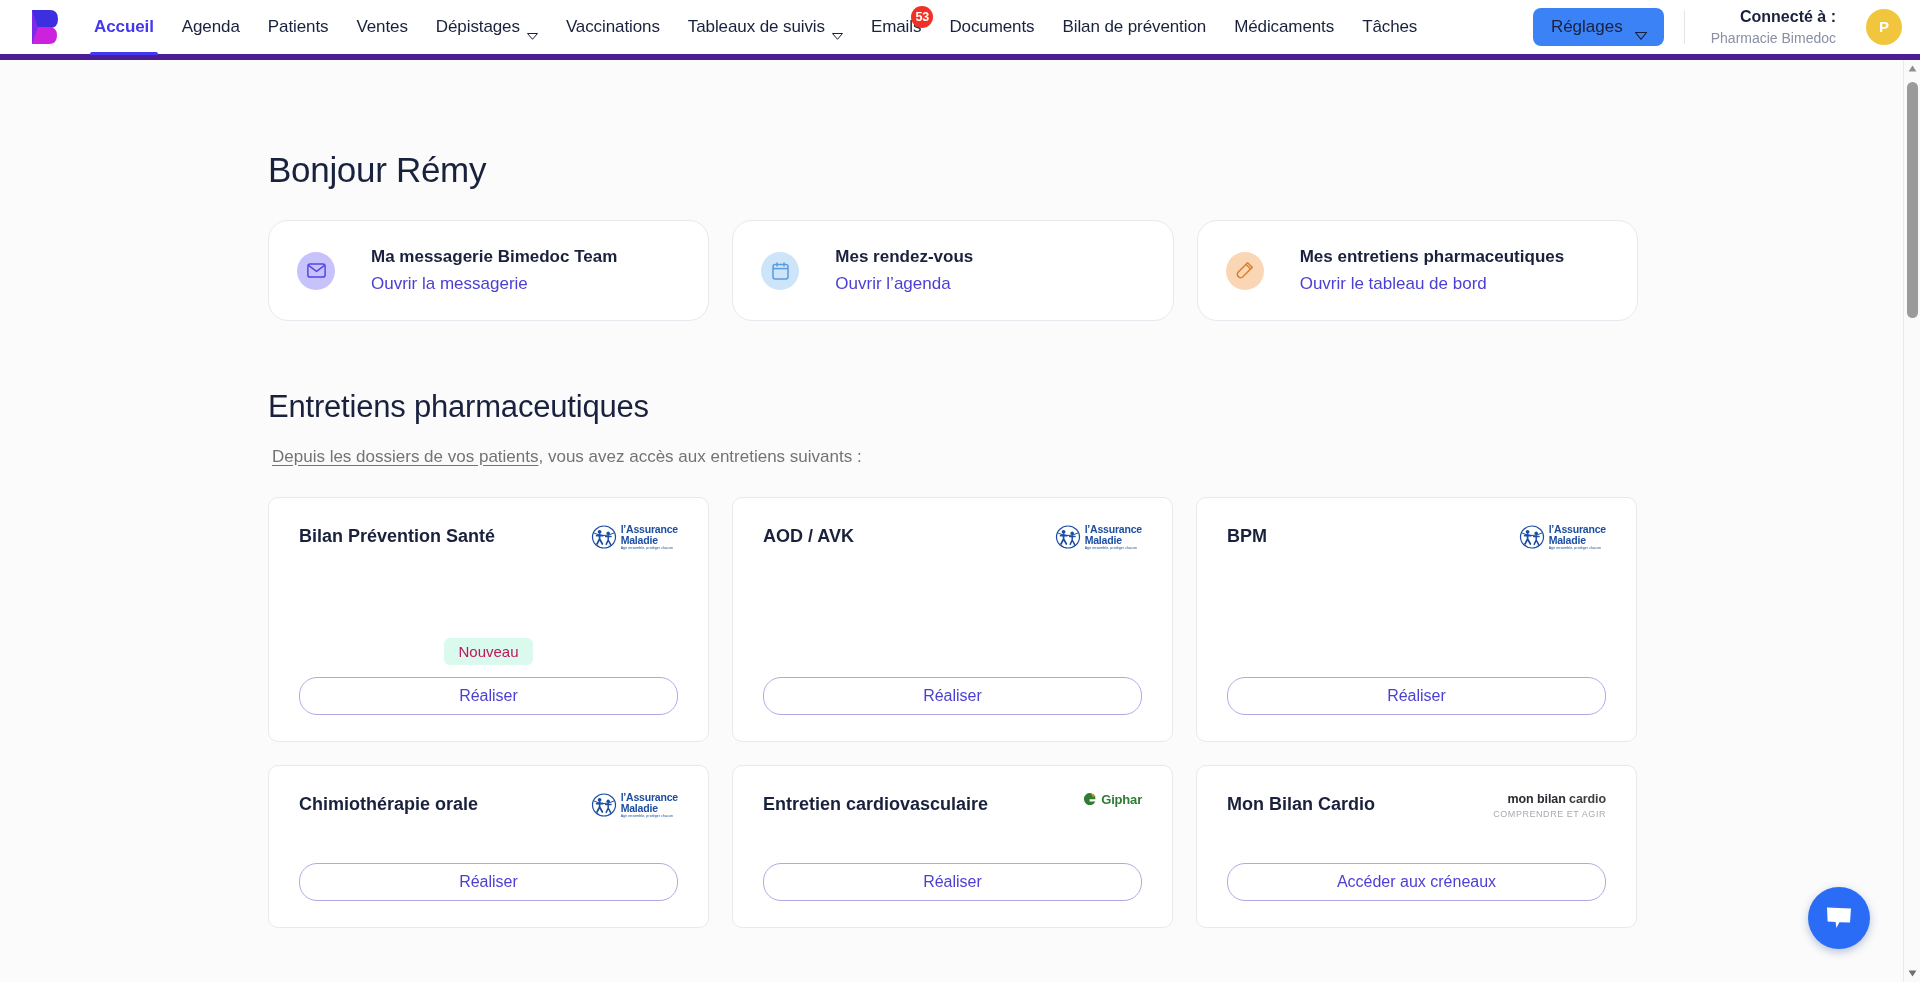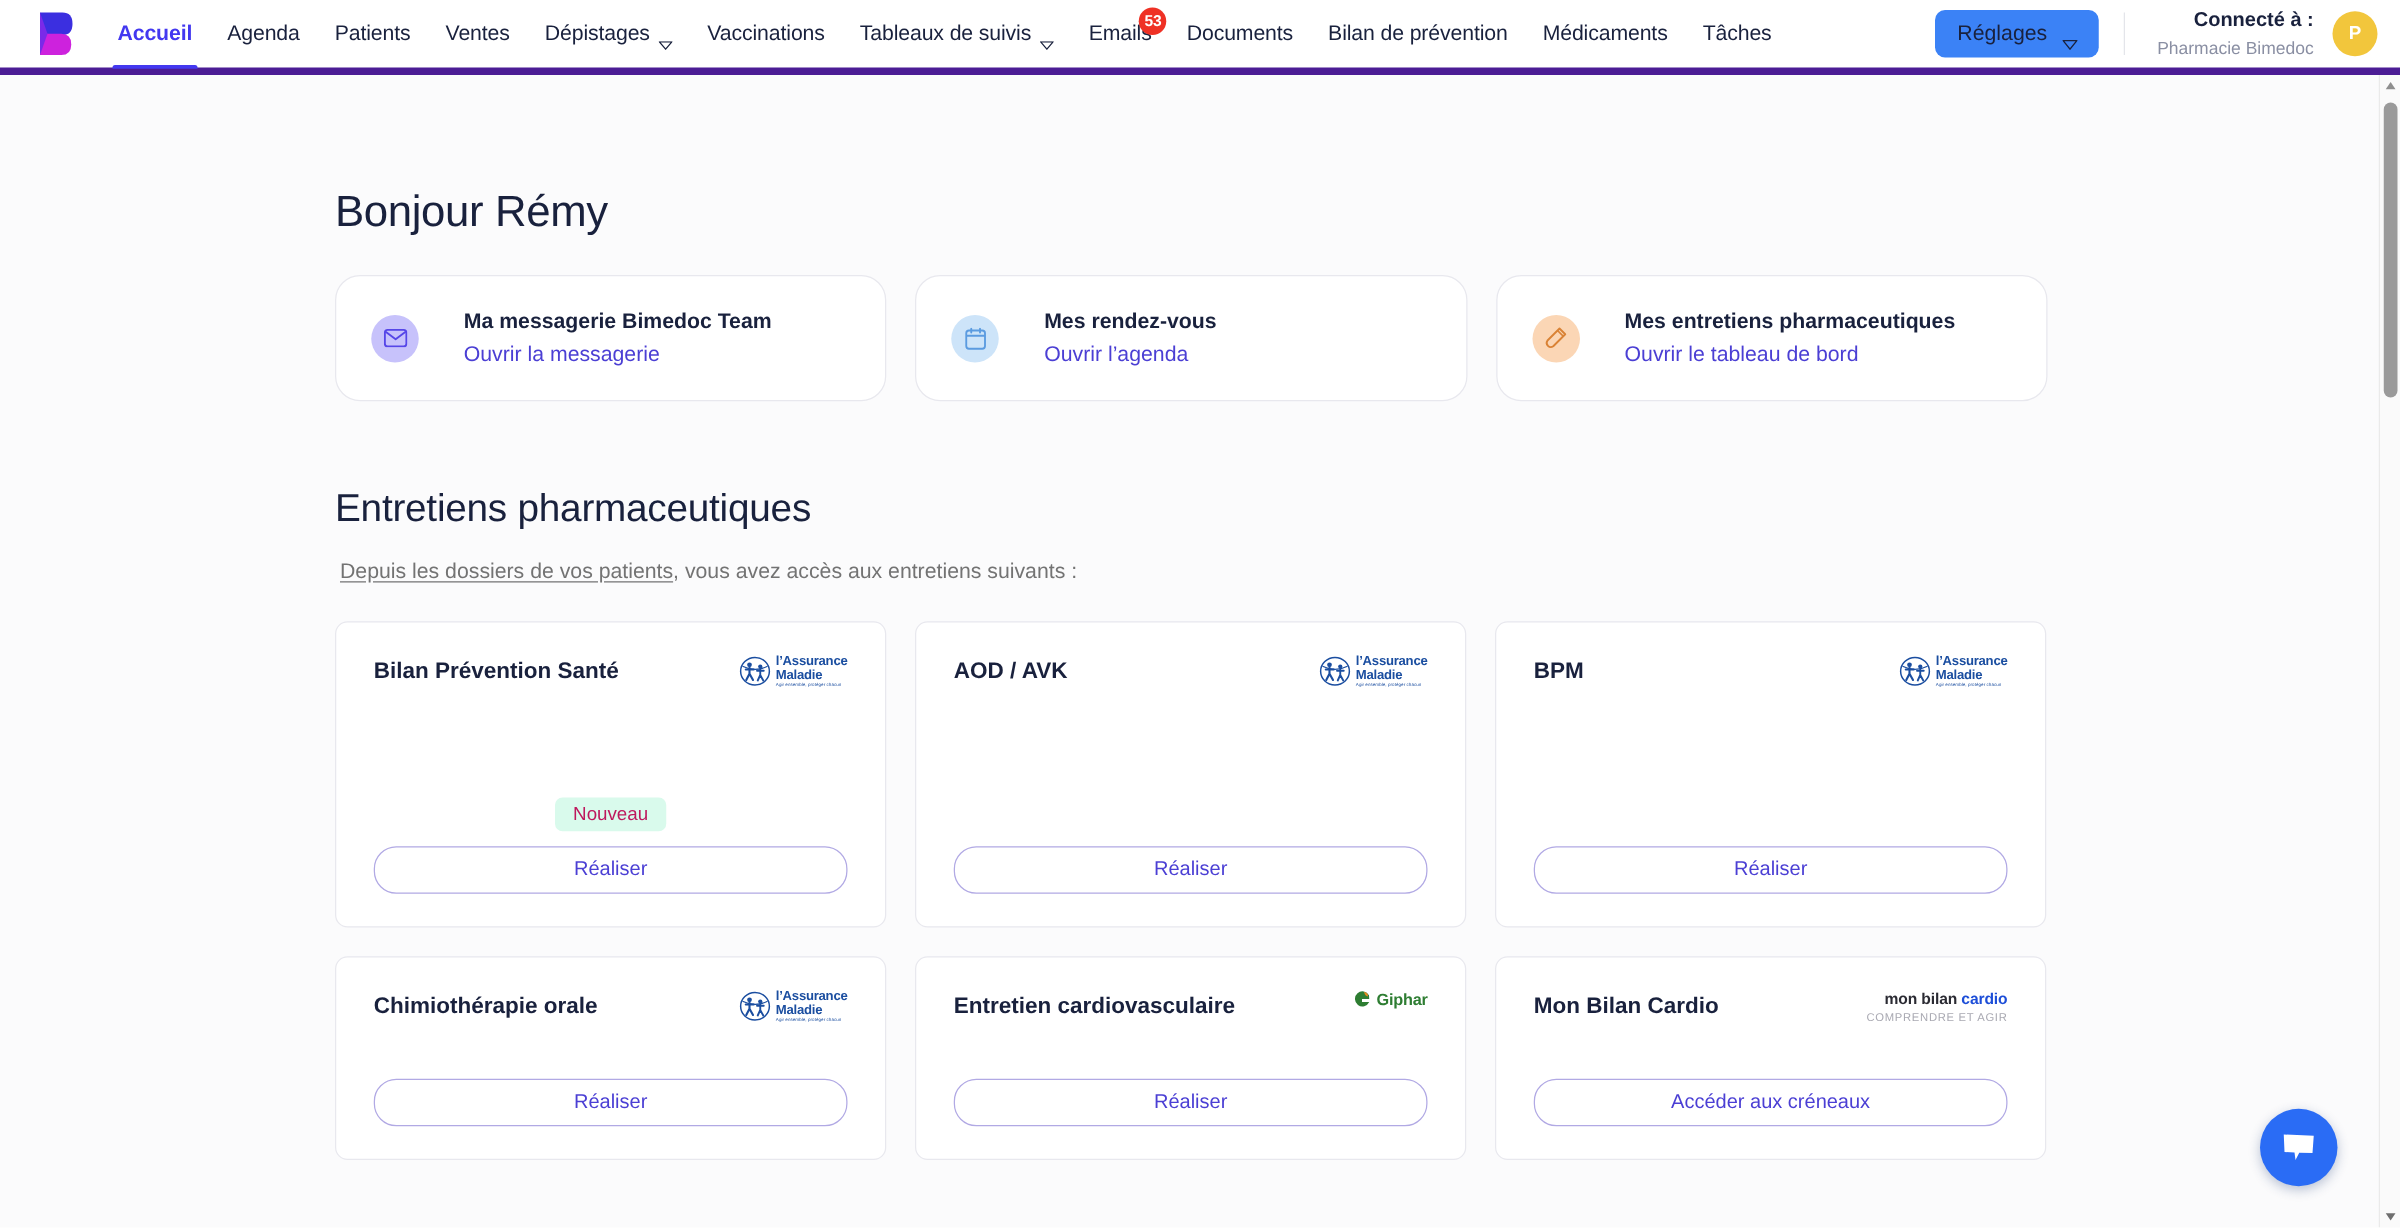--- a/index.html
+++ b/index.html
@@ -101,21 +101,21 @@
     cursor: pointer;
     margin-right: 20px;
   }
   .nav-divider {
     width: 1px;
     align-self: stretch;
     background: #e4e5ea;
     margin: 10px 0;
   }
   .account {
-    display: flex; align-items: center; gap: 15px;
+    display: flex; align-items: center; gap: 30px;
     padding-left: 26px;
   }
   .account-text { text-align: right; line-height: 1.3; }
   .account-title { font-size: 16px; font-weight: 700; color: #19213d; }
   .account-sub { font-size: 14px; color: #8a8fa3; margin-top: 2px; }
   .avatar {
     width: 36px; height: 36px; border-radius: 50%;
     background: #f2c63c;
     color: #ffffff;
     font-size: 15px; font-weight: 600;
@@ -239,21 +239,21 @@
   .am-text { line-height: 1.02; }
   .am-l1 { font-size: 10.5px; font-weight: 700; color: #1b4ea0; letter-spacing: -0.2px; }
   .am-l2 { font-size: 10.5px; font-weight: 700; color: #1b4ea0; letter-spacing: -0.2px; }
   .am-l3 { font-size: 3.6px; color: #1b4ea0; letter-spacing: 0.05px; margin-top: 1.5px; }
 
   .giphar { display: flex; align-items: center; gap: 4px; }
   .giphar-text { font-size: 13px; font-weight: 700; color: #2e7d32; letter-spacing: -0.2px; }
 
   .mbc { text-align: right; line-height: 1.25; }
   .mbc-l1 { font-size: 12.5px; font-weight: 700; letter-spacing: -0.1px; color: #2b2b33; }
-  .mbc-l1 span { color: #1d4ed8; }
+  .mbc-l1 span { color: #404040; }
   .mbc-l2 { font-size: 9px; color: #a9a9b2; letter-spacing: 0.55px; margin-top: 1px; }
 
   
   .chat-fab {
     position: absolute;
     right: 50px;
     bottom: 33px;
     width: 62px; height: 62px;
     border-radius: 50%;
     background: #2a6cf5;

